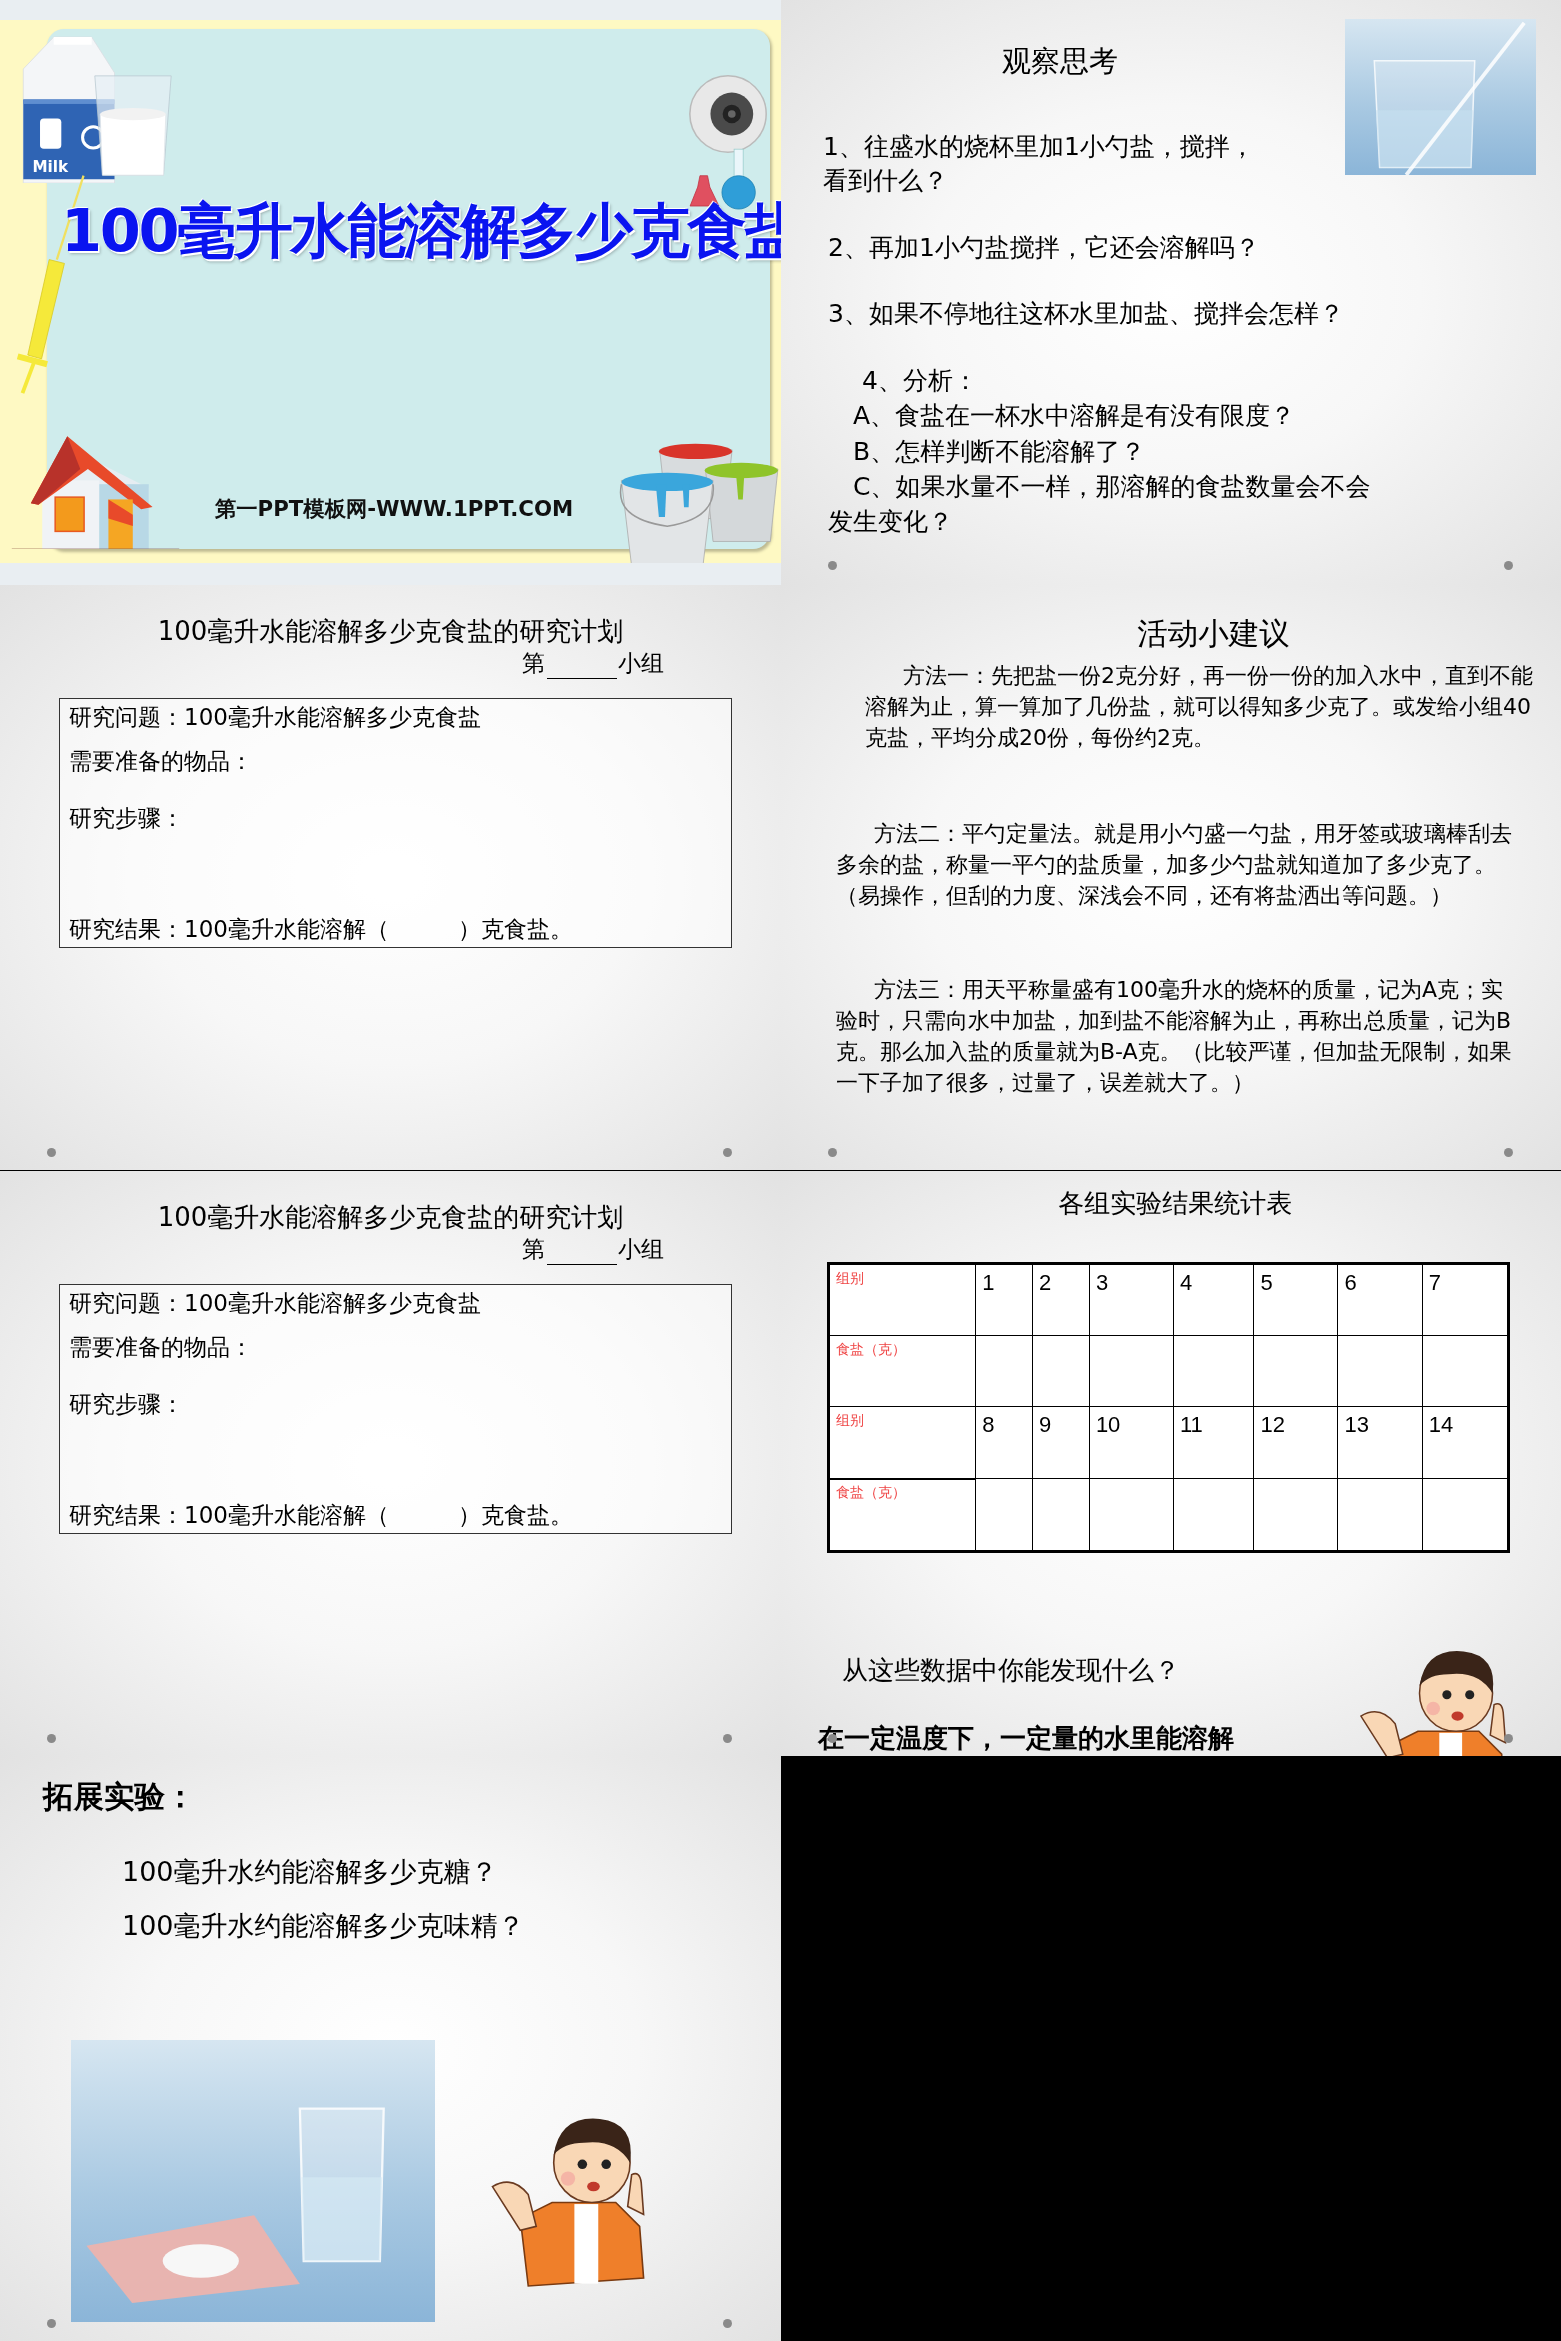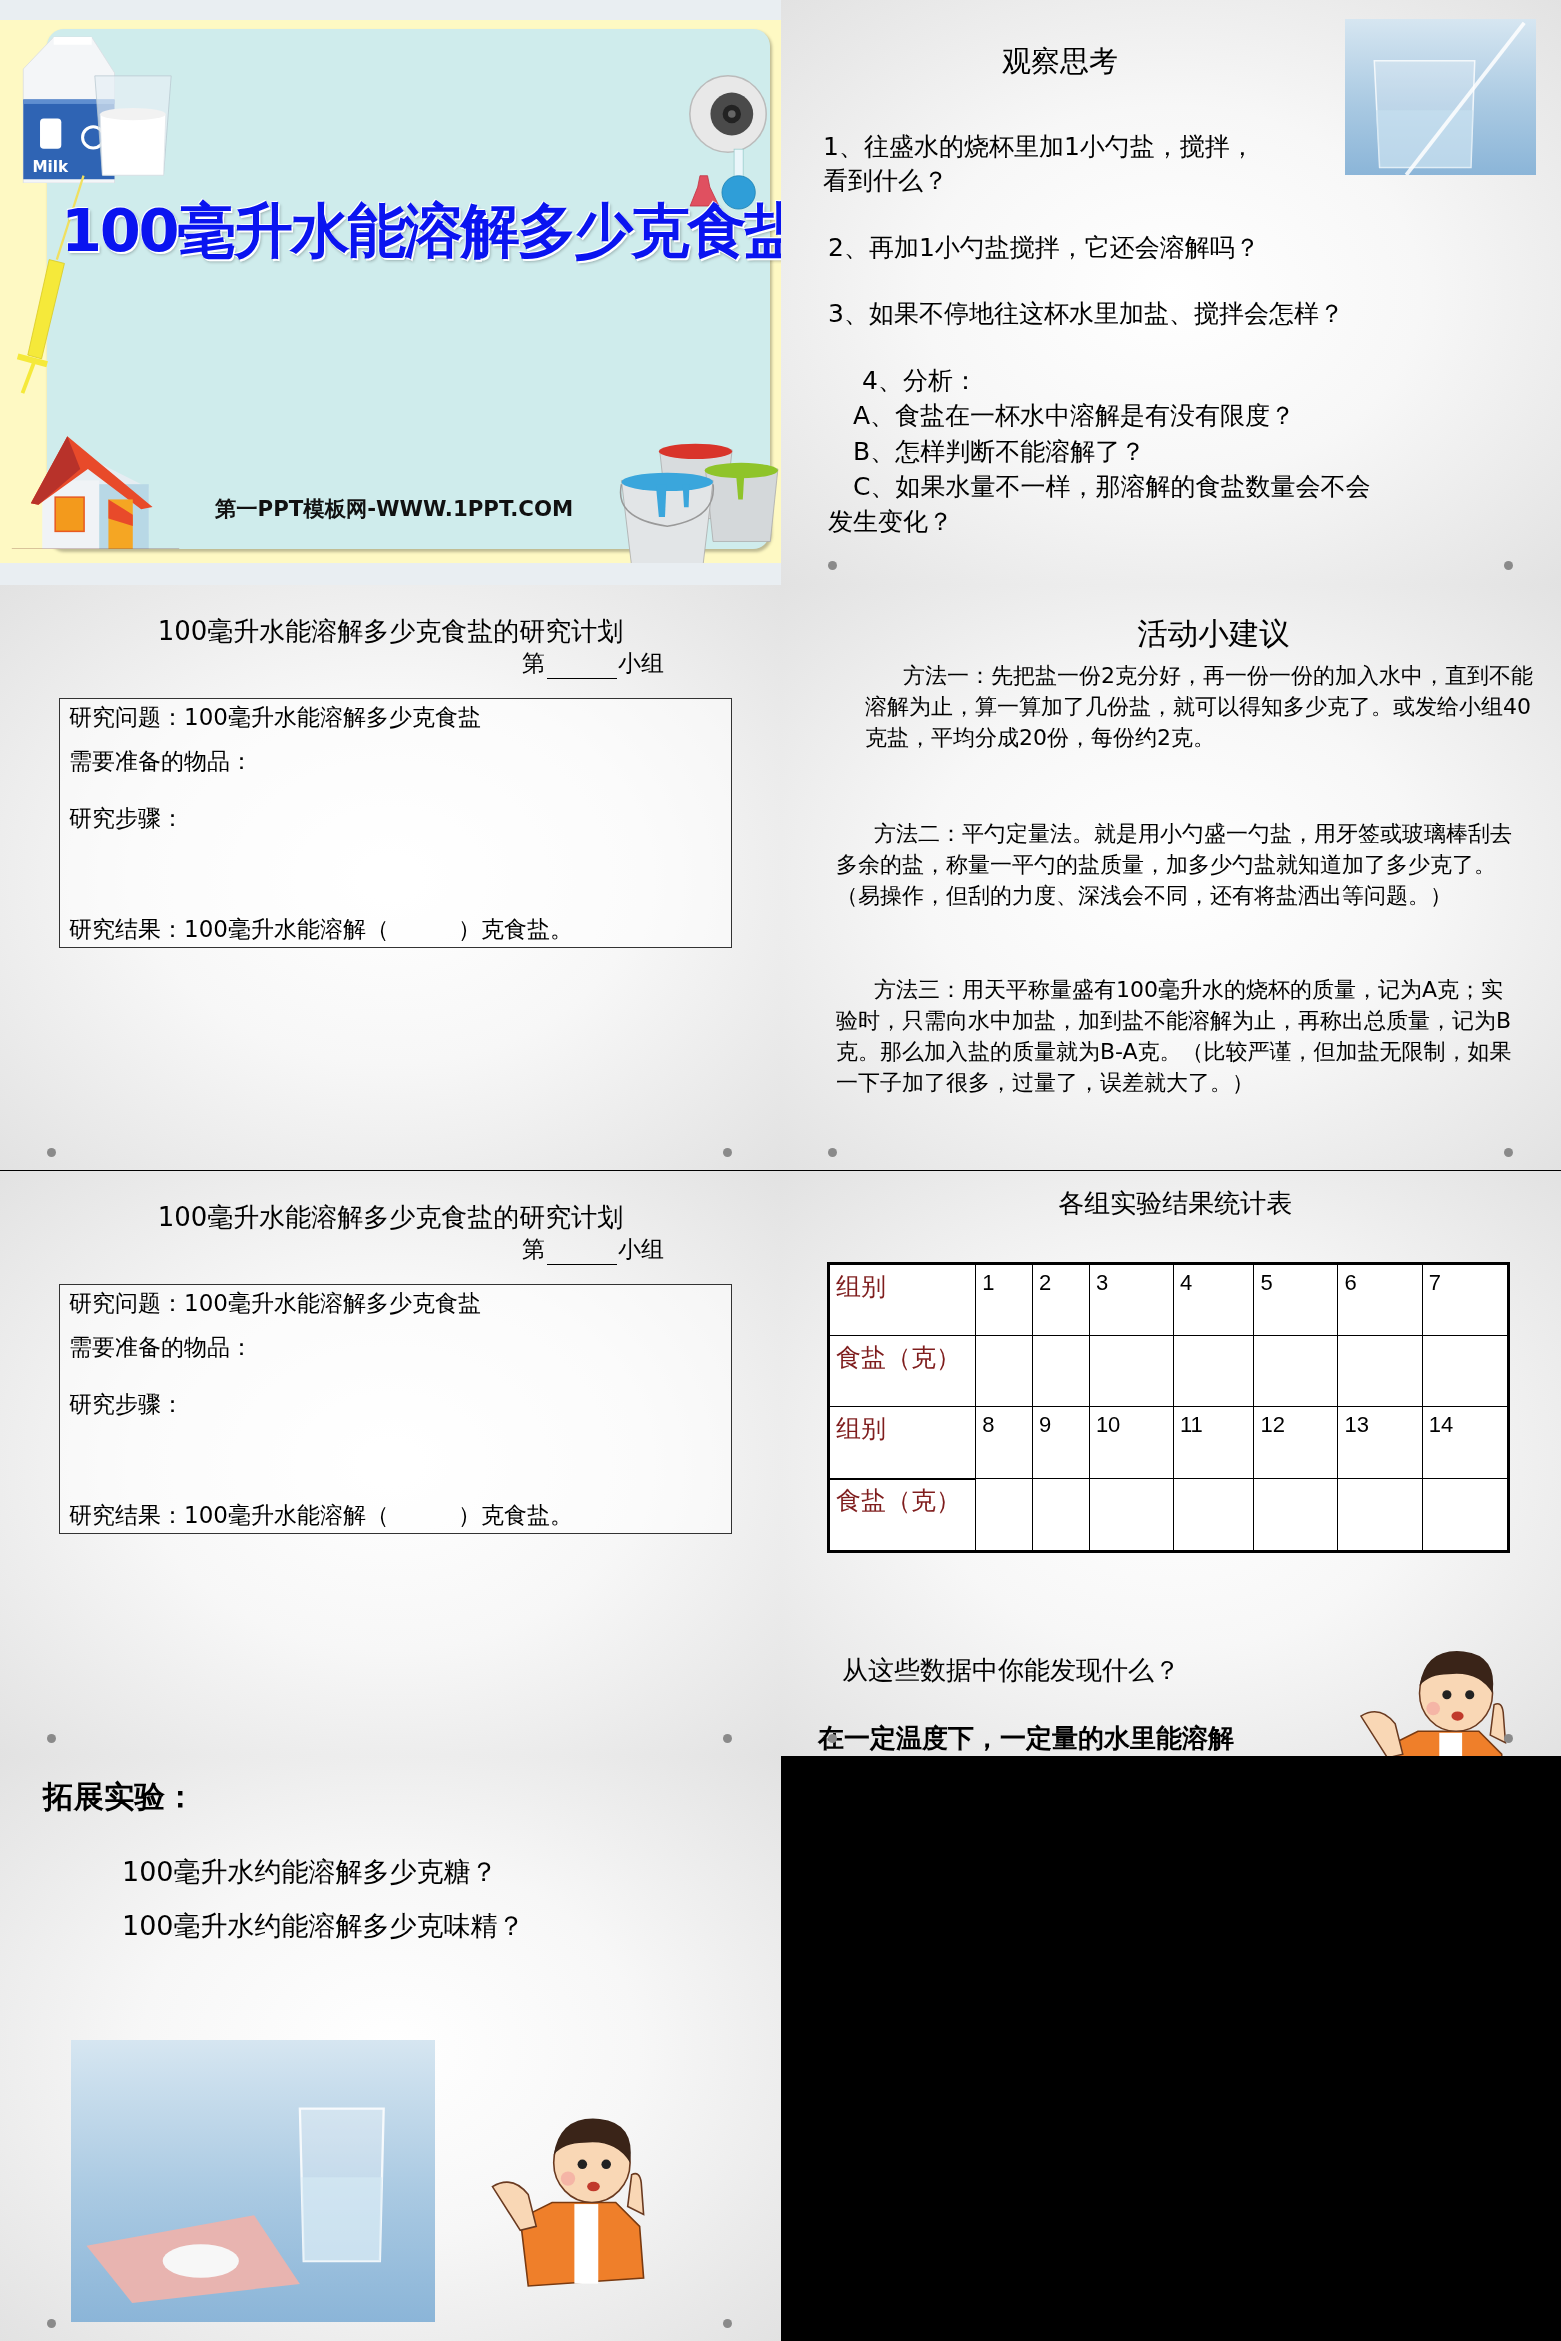--- a/index.html
+++ b/index.html
@@ -36,21 +36,21 @@
   .tip-title { left:0; width:781px; text-align:center; top:29px; font-size:30.5px; padding-left:84px; box-sizing:border-box; }
   .tip-para { left:55px; width:686px; font-size:22px; line-height:31px; }
   .tip-para .indent { display:inline-block; width:38px; }
 
   
   .tbl-title { left:0; width:781px; text-align:center; top:15.2px; font-size:26px; padding-left:7.6px; box-sizing:border-box; }
   table.results { position:absolute; left:46px; top:91px; width:683px; border-collapse:collapse;
                   border:3px solid #000; background:#fff; }
   table.results td { border:1.1px solid #000; height:61px; vertical-align:top; padding:4.6px 6.1px; font-size:22px;
                      font-family:"Liberation Sans", sans-serif; }
-  table.results td.lbl { font-family:"DejaVu Serif", serif; width:133px; font-size:25px; color:#7f1d1d; }
+  table.results td.lbl { font-family:"DejaVu Serif", serif; width:133px; font-size:14px; color:#ef4444; }
   .discover { left:61px; top:482px; font-size:26px; white-space:nowrap; }
   .conclusion { left:37px; top:549px; font-size:26px; line-height:36px; font-weight:bold; }
 
   
   .ext-title { left:43px; top:21.3px; font-size:30.5px; font-weight:bold; }
   .ext-q { left:122px; font-size:27px; white-space:nowrap; }
 
   
   .photo-blue { background: linear-gradient(180deg, #d6e6f1 0%, #a9c9e2 55%, #8bb5d8 100%); }
   .boy { position:absolute; }

